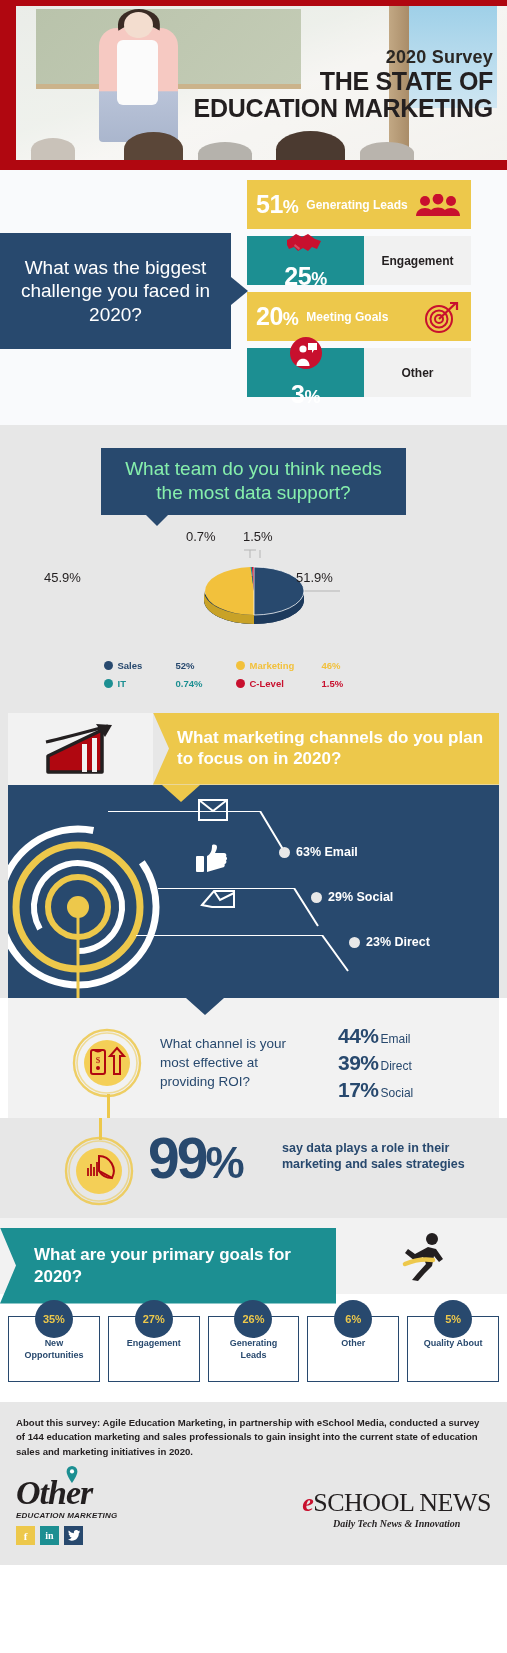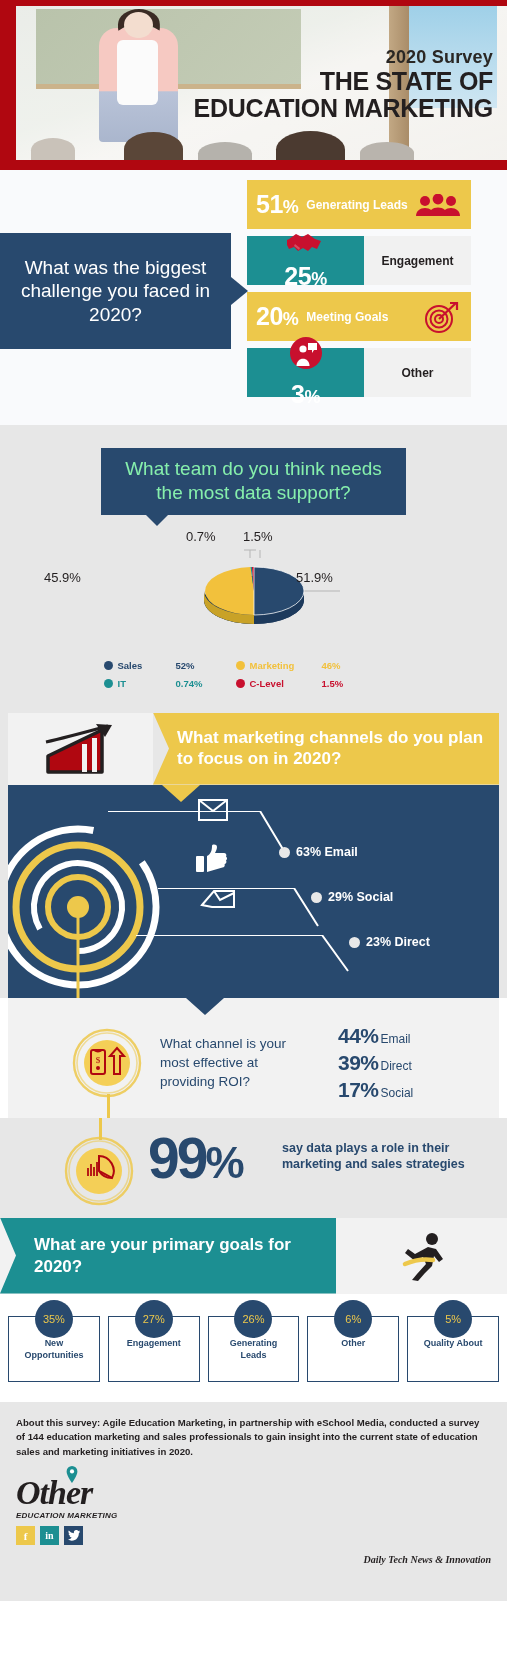--- a/index.html
+++ b/index.html
@@ -195,48 +195,48 @@
   .big99 .pct { font-size: 44px; letter-spacing:-2px; }
   .txt99 {
     position:absolute; left: 282px; top: 22px; width: 205px;
     font-size: 12.5px; font-weight: 800; color:#28496e; line-height: 1.32;
   }
   .stem { position:absolute; left: 99px; width: 3px; background:#edc84b; }
 
   
   .sec-goals { background:#f2f2f2; height: 76px; position:relative; }
   .goals-banner {
-    position:absolute; left:0; top:0; width: 336px; height: 76px;
+    position:absolute; left:0; top:10px; width: 336px; height: 76px;
     background:#1c8f92; color:#fff; display:flex; align-items:center;
     padding: 0 16px 0 34px; font-size: 17px; font-weight:800; line-height:1.25;
     clip-path: polygon(0 0, 100% 0, 100% 50%, 100% 100%, 0 100%, 16px 50%);
   }
   .goals-banner:after {
     content:""; position:absolute; right:-18px; top:50%; transform:translateY(-50%);
     border-left: 18px solid #1c8f92;
     border-top: 20px solid transparent;
     border-bottom: 20px solid transparent;
   }
   .runner { position:absolute; right: 62px; top: 14px; }
 
   .goals-boxes { background:#ffffff; padding: 22px 8px 20px; display:flex; gap: 8px; }
   .gbox {
     flex:1; border: 1.5px solid #28496e; height: 66px; position:relative;
     display:flex; align-items:flex-start; justify-content:center; padding-top: 20px;
   }
   .gbubble {
     position:absolute; top: -17px; left:50%; transform: translateX(-50%);
     width: 38px; height: 38px; border-radius:50%; background:#28496e;
-    color:#edc84b; font-size: 11px; font-weight:400;
+    color:#edc84b; font-size: 11px; font-weight:700;
     display:flex; align-items:center; justify-content:center;
   }
   .glabel { font-size: 9px; font-weight:800; color:#28496e; text-align:center; line-height:1.35; width: 74px; }
 
   
-  .footer { background:#e7e7e7; padding: 14px 16px 14px; position:relative; height: 199px; }
+  .footer { background:#e7e7e7; padding: 14px 16px 14px; position:relative; height: 163px; }
   .about { font-size: 9.6px; font-weight:700; color:#231f20; line-height: 1.55; }
   .agile-logo { margin-top: 16px; position:relative; width: 110px; }
   .agile-word { font-family:"Liberation Serif", serif; font-style: italic; font-weight:700; font-size: 34px; color:#231f20; letter-spacing:-1px; line-height:1; }
   .agile-tag { font-size: 8px; font-style: italic; font-weight:700; color:#231f20; letter-spacing:.2px; margin-top:1px; }
   .pin { position:absolute; left: 49px; top: -10px; }
   .socials { display:flex; gap: 5px; margin-top: 6px; }
   .soc { width: 19px; height: 19px; display:flex; align-items:center; justify-content:center; color:#fff; font-weight:800; font-size: 11px; font-family:"Liberation Serif", serif; }
   .soc-fb { background:#edc84b; }
   .soc-li { background:#1c8f92; font-size:10px; }
   .soc-tw { background:#28496e; }
@@ -563,17 +563,18 @@
         <span class="soc soc-li">in</span>
         <span class="soc soc-tw">
           <svg width="12" height="11" viewBox="0 0 12 11">
               <path d="M12 1.3a4.8 4.8 0 0 1-1.4.4A2.4 2.4 0 0 0 11.7.4a4.8 4.8 0 0 1-1.5.6A2.4 2.4 0 0 0 6 3.2 6.8 6.8 0 0 1 .8.5a2.4 2.4 0 0 0 .8 3.2 2.4 2.4 0 0 1-1.1-.3 2.4 2.4 0 0 0 2 2.4 2.4 2.4 0 0 1-1.1 0 2.4 2.4 0 0 0 2.3 1.7A4.9 4.9 0 0 1 0 9.6a6.9 6.9 0 0 0 3.8 1.1c4.5 0 7-3.8 7-7v-.3A4.9 4.9 0 0 0 12 1.3z" fill="#ffffff"></path>
             </svg>
         </span>
       </div>
     </div>
 
     <div class="esn">
+      <div class="esn-main"><span class="e">e</span><span>SCHOOL NEWS</span></div>
       <div class="esn-sub">Daily Tech News &amp; Innovation</div>
     </div>
   </div>
 
 </div>
 
 </body></html>

